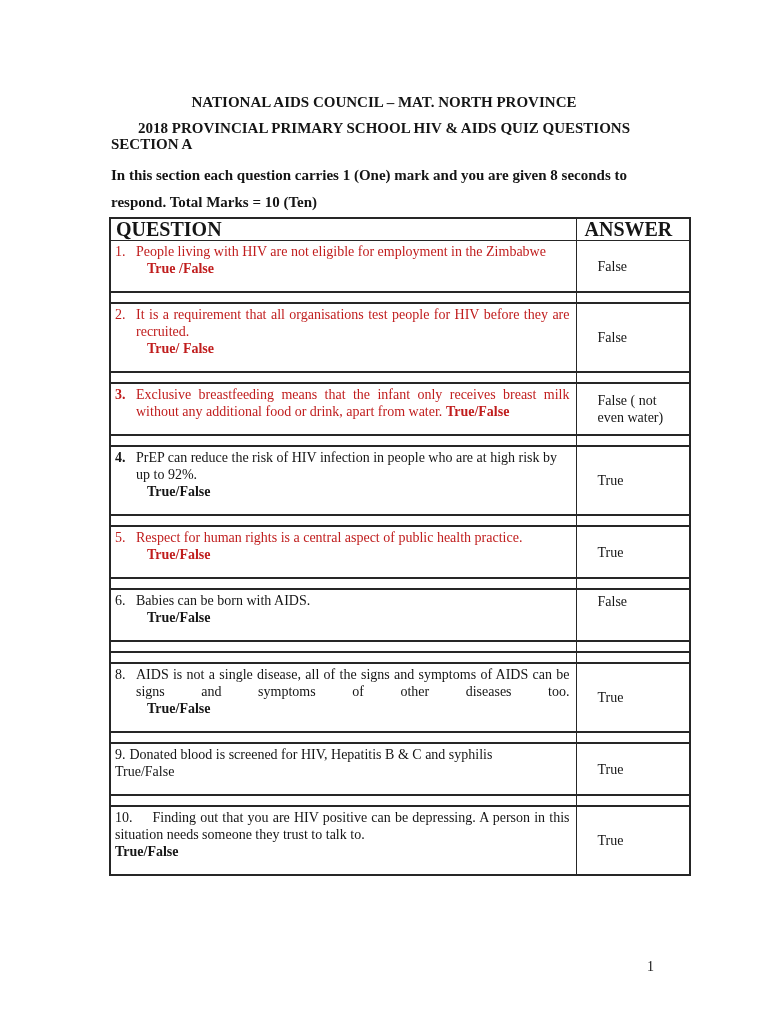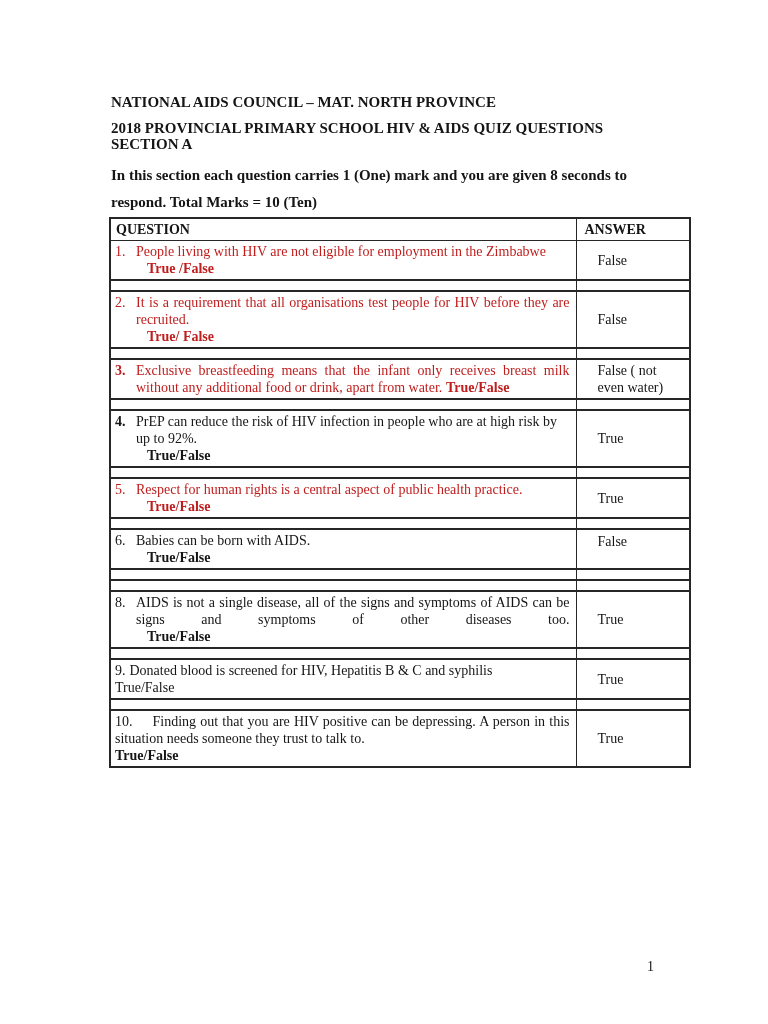--- a/index.html
+++ b/index.html
@@ -19,20 +19,21 @@
   .content {
     position: absolute;
     left: 111px;
     top: 94px;
     width: 546px;
   }
   .doc-title {
     font-size: 15px;
     line-height: 16px;
     font-weight: bold;
+    text-align: center;
     white-space: nowrap;
   }
   .doc-title.second { margin-top: 10px; }
   .section-heading {
     margin-top: 0;
     font-size: 15px;
     font-weight: bold;
     line-height: 16px;
   }
   .intro {
@@ -49,30 +50,30 @@
     table-layout: fixed;
     width: 580px;
     border: 2px solid #262626;
     font-size: 14px;
     line-height: 17px;
   }
   col.c-q { width: 466px; }
   col.c-a { width: 114px; }
   th, td { border: 1px solid #262626; }
   th {
-    font-size: 14px;
+    font-size: 20px;
     font-weight: bold;
     text-align: left;
     height: 19px;
     padding: 1px 0 1px 5px;
     vertical-align: middle;
   }
   th.th-a { padding-left: 8px; }
   td.q-cell {
-    padding: 2px 6px 2px 4px;
+    padding: 2px 6px 14px 4px;
     vertical-align: top;
   }
   td.a-cell {
     padding: 2px 12px 2px 21px;
     vertical-align: middle;
   }
   td.a-cell.v-top { vertical-align: top; padding-top: 3px; }
   tr.spacer td {
     height: 9px;
     border-top-width: 2px;

